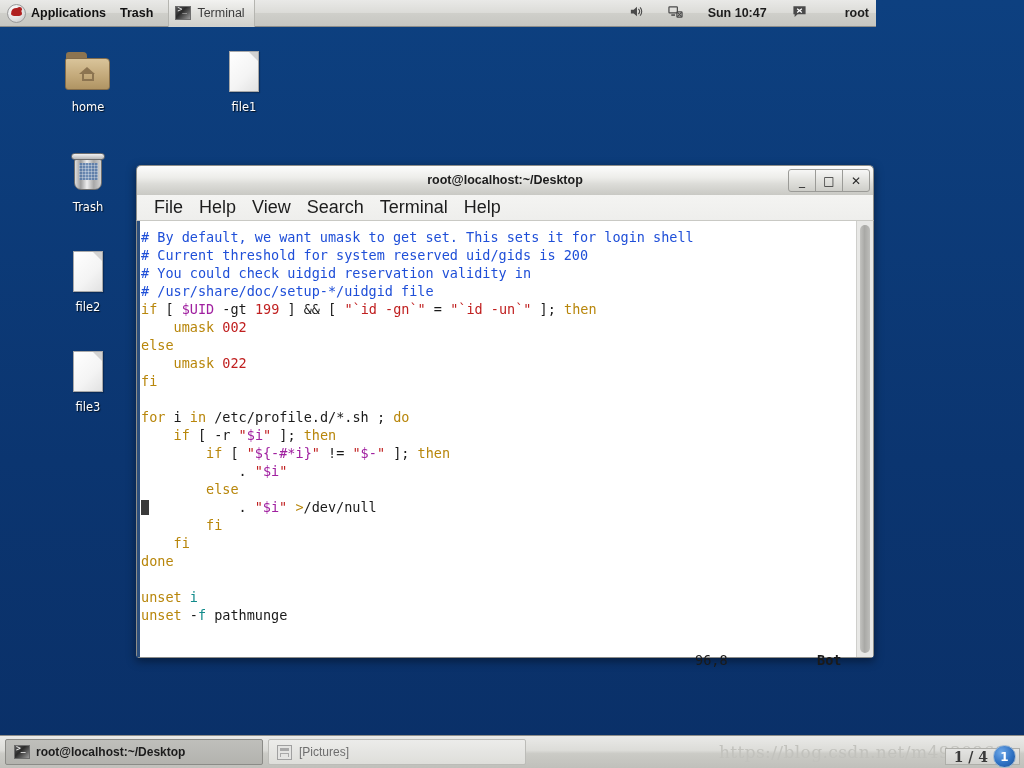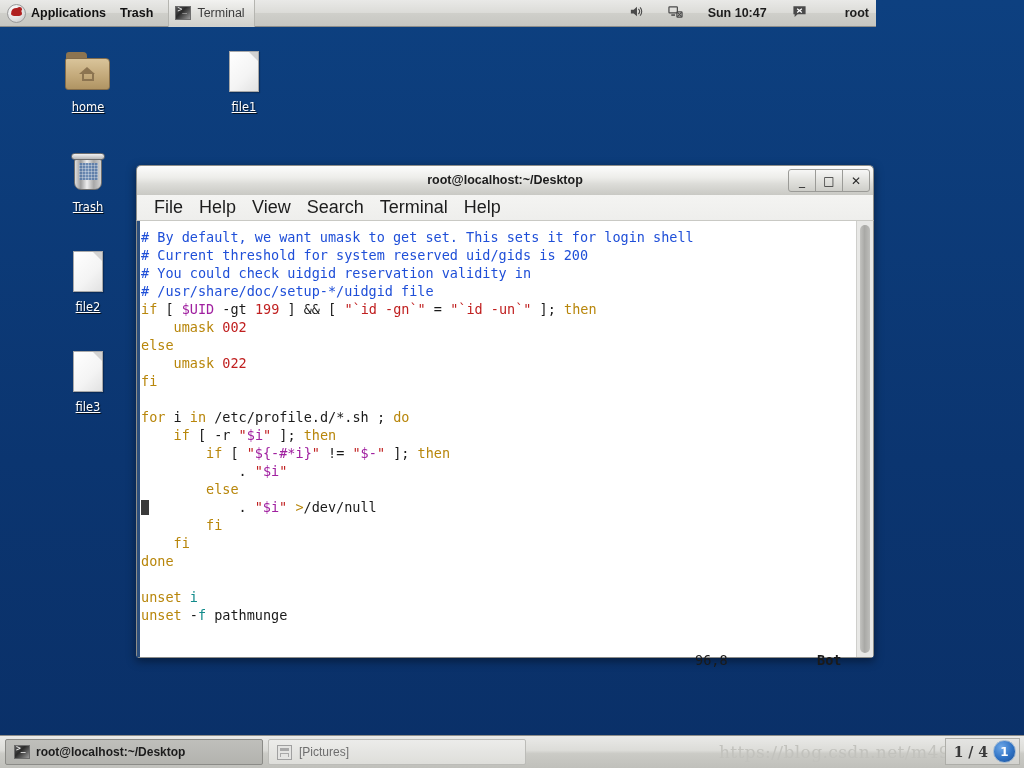--- a/index.html
+++ b/index.html
@@ -91,21 +91,21 @@
   
   .desk-icon {
     position: absolute; width: 86px;
     display: flex; flex-direction: column; align-items: center;
     cursor: default;
   }
   .desk-icon .lbl {
     margin-top: 5px; font-size: 11.5px; color: #ffffff;
     font-family: "DejaVu Sans", sans-serif;
     text-shadow: 1px 1px 1px rgba(0,0,0,0.75);
-    text-align: center; line-height: 13px; text-decoration: underline;
+    text-align: center; line-height: 13px;
   }
   .ic-box { width: 48px; height: 48px; position: relative; }
 
   
   .ic-folder .tab {
     position: absolute; left: 2px; top: 4px; width: 21px; height: 8px;
     background: #8c7450; border-radius: 3px 4px 0 0;
   }
   .ic-folder .body {
     position: absolute; left: 1px; top: 10px; width: 45px; height: 32px;
@@ -310,21 +310,21 @@
   }
   #watermark {
     position: absolute; right: 18px; bottom: 6px;
     font-family: "DejaVu Serif", serif;
     font-size: 17px; color: #c2c2bd;
     letter-spacing: 0.4px; white-space: nowrap;
     pointer-events: none;
   }
   #workspace-switcher {
     position: absolute; right: 4px; bottom: 3px;
-    height: 27px; display: flex; align-items: center;
+    height: 17px; display: flex; align-items: center;
     padding: 0 3px;
     background: linear-gradient(180deg, #e4e4e2 0%, #d2d2ce 100%);
     border: 1px solid #aeaea9;
     box-sizing: border-box;
   }
   #ws-count {
     font-family: "DejaVu Serif", serif;
     font-size: 14px; font-weight: bold; color: #3a3a3a;
     padding: 0 5px;
   }

